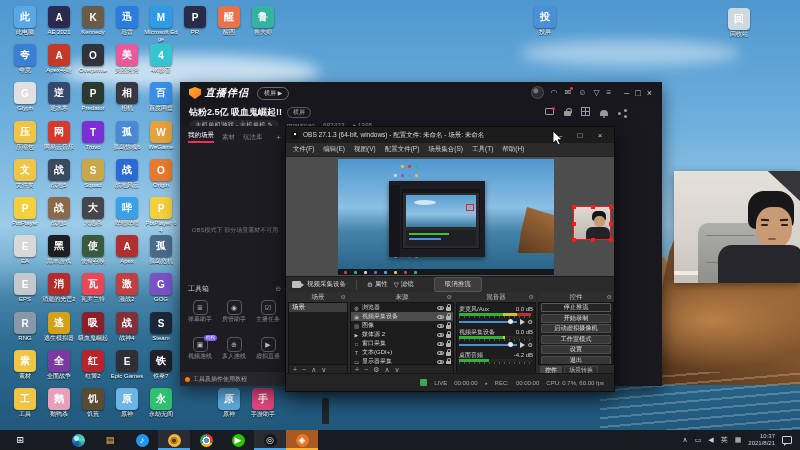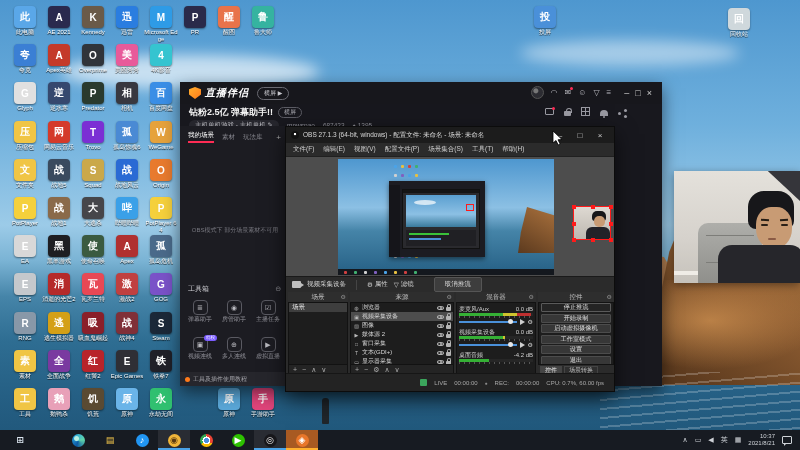--- a/index.html
+++ b/index.html
@@ -514,21 +514,21 @@
         <span class="hicon">▽</span>
         <span class="hicon">≡</span>
         <span id="app-wc" style="display:flex;">
             <span class="wc">–</span>
             <span class="wc">□</span>
             <span class="wc">×</span>
           </span>
       </div>
     </div>
     <div class="app-titlerow">
-      <span class="stream-title">钻粉2.5亿 弹幕助手!!</span>
+      <span class="stream-title">钻粉2.5亿 吸血鬼崛起!!</span>
       <span class="title-pill">横屏</span>
     </div>
     <div class="app-metarow">
       <span class="cat-pill">
         <span>主机单机游戏 - 主机单机</span>
         <span>✎</span>
       </span>
       <span>mpwspao</span>
       <span>687423</span>
       <span>♦ <span>1395</span></span>

